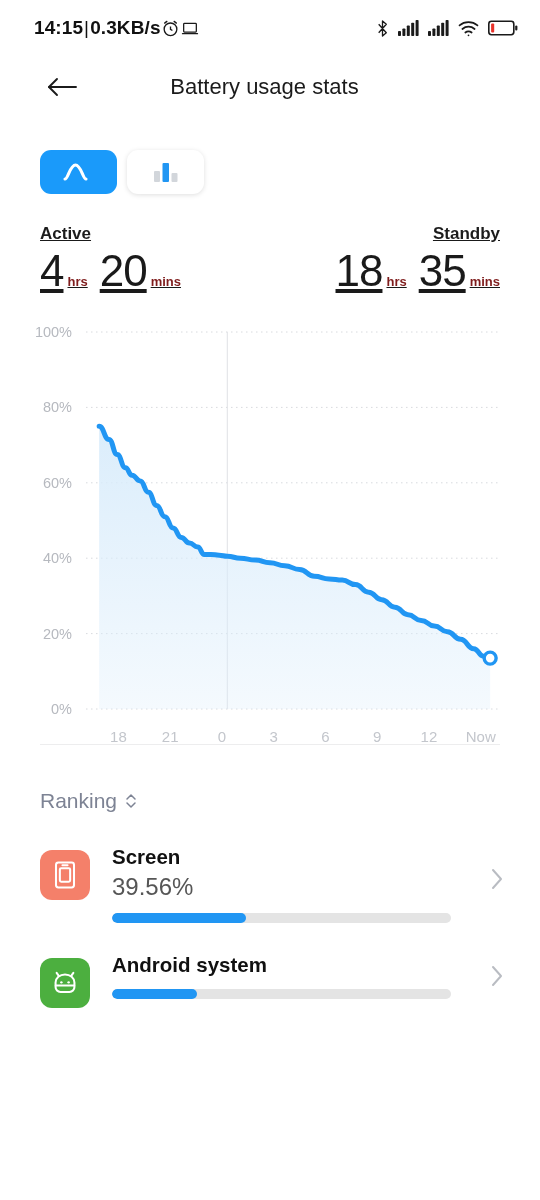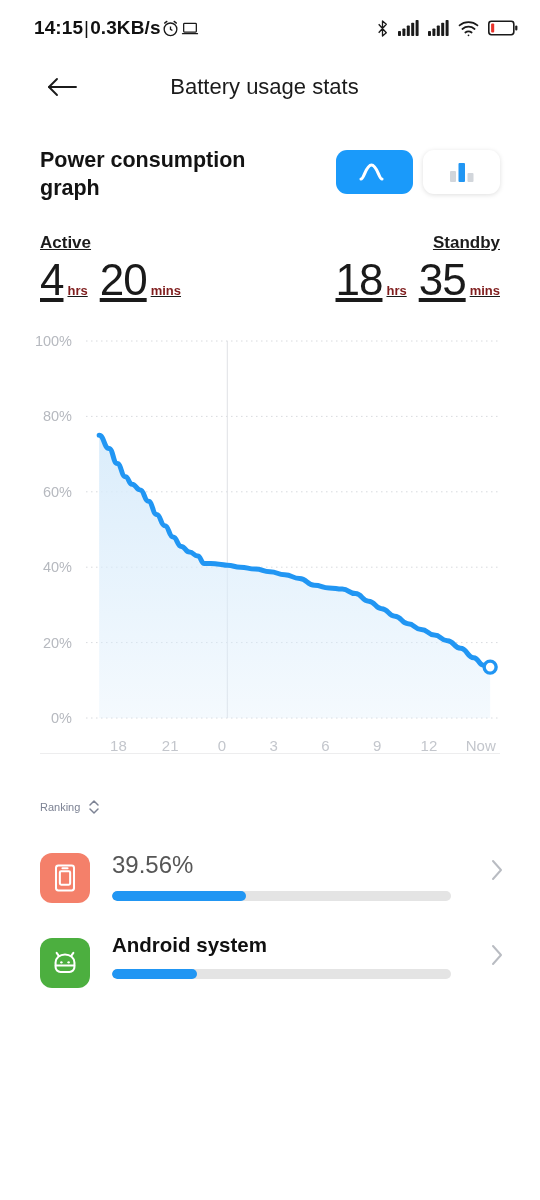--- a/index.html
+++ b/index.html
@@ -150,21 +150,21 @@
   }
 
   
   .ranking-row {
     display: flex;
     align-items: center;
     gap: 7px;
     padding: 44px 40px 0 40px;
   }
   .ranking-label {
-    font-size: 11px;
+    font-size: 21px;
     color: #7d8394;
   }
 
   .list { margin-top: 16px; }
   .list-item {
     display: flex;
     align-items: flex-start;
     padding: 14px 28px 14px 40px;
     position: relative;
   }
@@ -284,21 +284,20 @@
       <svg width="32" height="24" viewBox="0 0 32 24" fill="none" stroke="#1b1b1b" stroke-width="1.9" stroke-linecap="round" stroke-linejoin="round">
         <path d="M30 12H3"></path>
         <path d="M11 4 3 12l8 8"></path>
       </svg>
     </span>
   </div>
   <div class="appbar-title">Battery usage stats</div>
 </div>
 
 <div class="section-head">
-  <div class="section-title">Power consumption graph</div>
   <div class="toggle-group">
     <div class="toggle-btn active">
       <span class="ic">
         <svg width="34" height="22" viewBox="0 0 34 22" fill="none" stroke="#ffffff" stroke-width="3.1" stroke-linecap="round" stroke-linejoin="round">
           <path d="M3 18C6 18 8 4 13.5 4S21 18 24 18"></path>
         </svg>
       </span>
     </div>
     <div class="toggle-btn inactive">
       <span class="ic">
@@ -383,20 +382,21 @@
 <div class="list" id="ranking-list">
     <div class="list-item">
       <div class="app-icon" style="background:#f4806a">
         <svg width="26" height="30" viewBox="0 0 22 28" fill="none" stroke="#ffffff" stroke-width="1.9" stroke-linejoin="round">
           <rect x="2.6" y="2.4" width="16.8" height="23.2" rx="2.2"></rect>
           <rect x="6.2" y="7.6" width="9.6" height="12.6" rx="1.2"></rect>
           <path d="M8.6 4.9h4.8" stroke-linecap="round"></path>
         </svg>
       </div>
       <div class="item-body">
+        <div class="item-title">Screen</div>
         <div class="item-pct">39.56%</div>
         <div class="progress-track">
           <div class="progress-fill" style="width:39.56%"></div>
         </div>
       </div>
       <div class="chevron">
         <svg width="16" height="26" viewBox="0 0 16 26" fill="none" stroke="#b9bcc2" stroke-width="2" stroke-linecap="round" stroke-linejoin="round">
           <path d="M4 4l8 9-8 9"></path>
         </svg>
       </div>

